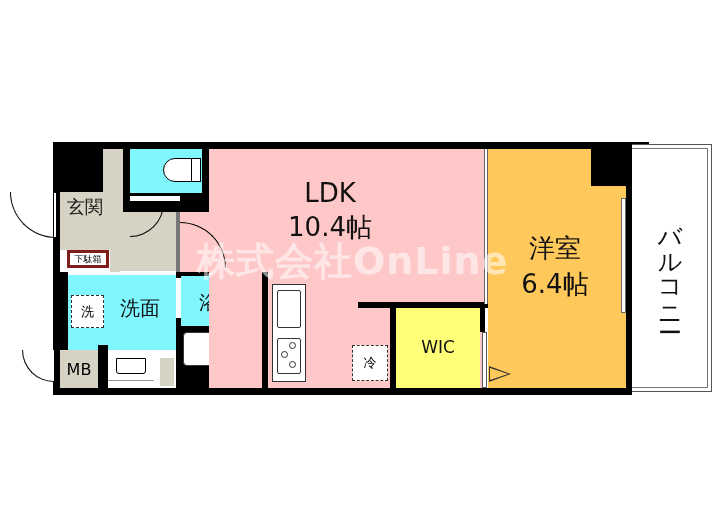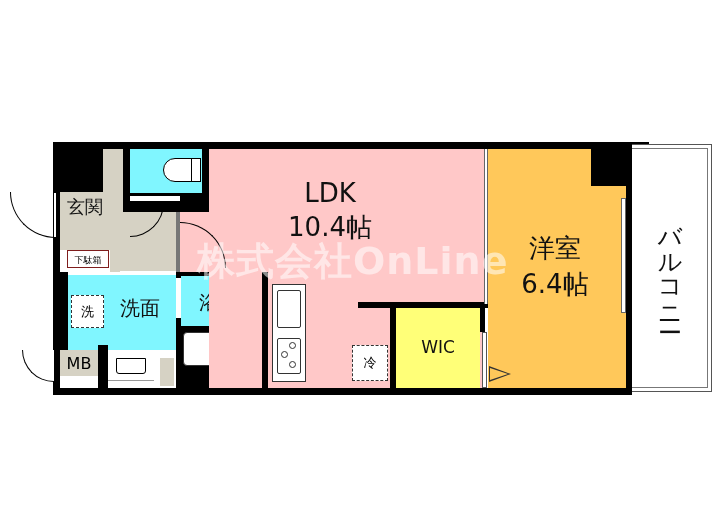--- a/index.html
+++ b/index.html
@@ -23,21 +23,21 @@
 <div class="wall" style="left:53px;top:142px;width:577px;height:7px;"></div>
 <div class="wall" style="left:53px;top:388px;width:577px;height:7px;"></div>
 <div class="wall" style="left:53px;top:142px;width:7px;height:253px;"></div>
 
 <div class="wall" style="left:53px;top:142px;width:50px;height:50px;"></div>
 
 <div class="room beige" style="left:60px;top:192px;width:50px;height:58px;"></div>
 <div class="room beige" style="left:110px;top:192px;width:68px;height:80px;"></div>
 <div class="room beige" style="left:103px;top:149px;width:20px;height:45px;"></div>
 <div class="lbl" style="left:65px;top:196px;width:40px;font-size:18px;line-height:21px;white-space:normal;">玄関</div>
-<div class="abs" style="left:67px;top:250px;width:42px;height:18px;background:#fff;border:1px solid #7f1d1d;display:flex;align-items:flex-end;justify-content:center;">
+<div class="abs" style="left:67px;top:250px;width:42px;height:18px;background:#fff;border:3px solid #7f1d1d;display:flex;align-items:flex-start;justify-content:center;">
   <span style="font-size:9px;">下駄箱</span>
 </div>
 
 <div class="door" style="left:10px;top:192px;width:46px;height:46px;border-radius:0 0 0 46px;border-top:none;border-right:none;background:#fff;"></div>
 <div class="abs" style="left:53px;top:192px;width:4px;height:46px;background:#fff;border:1px solid #000;"></div>
 
 <div class="wall" style="left:123px;top:142px;width:86px;height:70px;"></div>
 <div class="room cyan" style="left:130px;top:149px;width:72px;height:44px;"></div>
 <div class="abs" style="left:163px;top:158px;width:38px;height:24px;background:#fff;border:1px solid #000;border-radius:12px 0 0 12px;"></div>
 <div class="abs" style="left:191px;top:158px;width:10px;height:24px;background:#fff;border:1px solid #000;"></div>
@@ -45,21 +45,21 @@
 <div class="door" style="left:130px;top:203px;width:34px;height:34px;border-radius:0 0 34px 0;border-top:none;border-left:none;"></div>
 
 <div class="room cyan" style="left:68px;top:275px;width:108px;height:75px;"></div>
 <div class="abs" style="left:120px;top:271px;width:56px;height:4px;background:#fff;"></div>
 <div class="dash" style="left:71px;top:295px;width:33px;height:33px;">
     <span style="font-size:13px;">洗</span>
   </div>
 <div class="lbl" style="left:110px;top:298px;width:60px;font-size:20px;">洗面</div>
 <div class="wall" style="left:60px;top:272px;width:8px;height:78px;"></div>
 
-<div class="room beige" style="left:60px;top:350px;width:38px;height:26px;display:flex;align-items:center;justify-content:center;">
+<div class="room beige" style="left:60px;top:350px;width:38px;height:38px;display:flex;align-items:center;justify-content:center;">
   <span style="font-size:16px;">MB</span>
 </div>
 <div class="door" style="left:22px;top:350px;width:32px;height:32px;border-radius:0 0 0 32px;border-top:none;border-right:none;background:#fff;"></div>
 <div class="wall" style="left:98px;top:345px;width:10px;height:43px;"></div>
 
 <div class="abs" style="left:108px;top:350px;width:46px;height:34px;background:#fff;"></div>
 <div class="abs" style="left:116px;top:358px;width:30px;height:16px;border:1px solid #000;border-radius:0 0 3px 3px;"></div>
 <div class="abs" style="left:108px;top:380px;width:46px;height:8px;border-top:1px solid #999;"></div>
 <div class="room beige" style="left:160px;top:358px;width:14px;height:28px;"></div>
 

